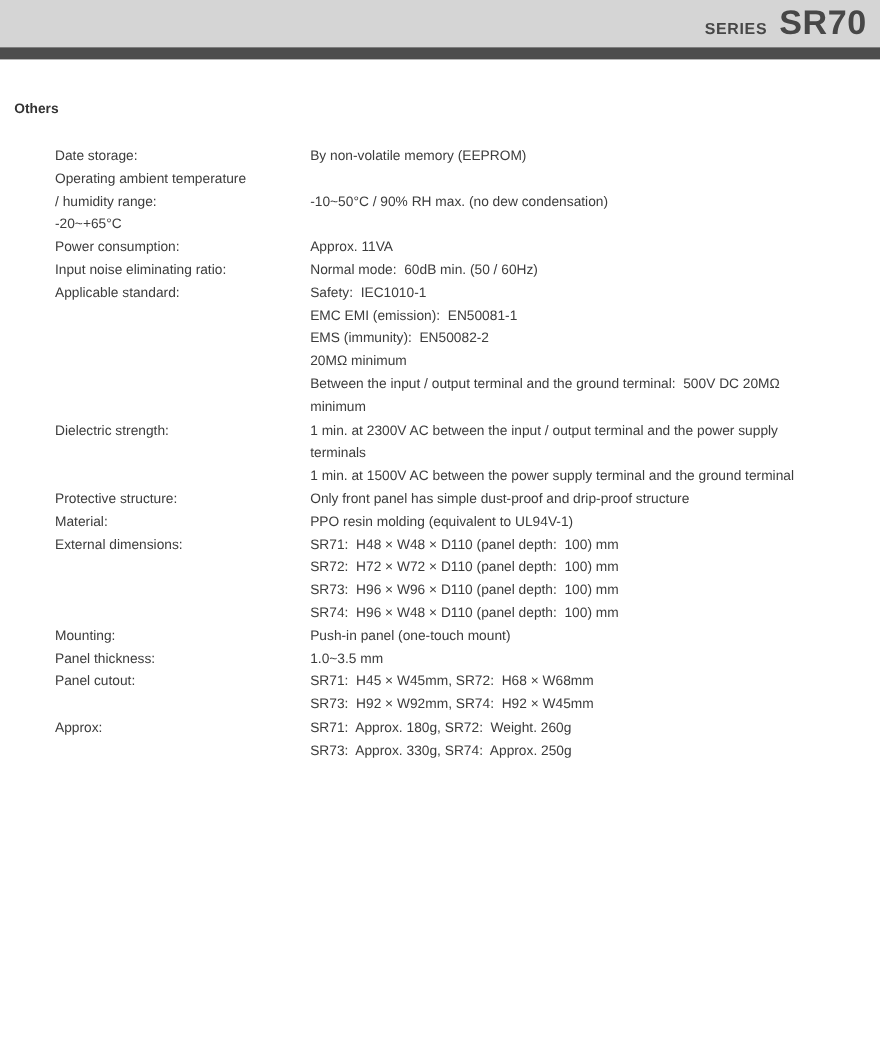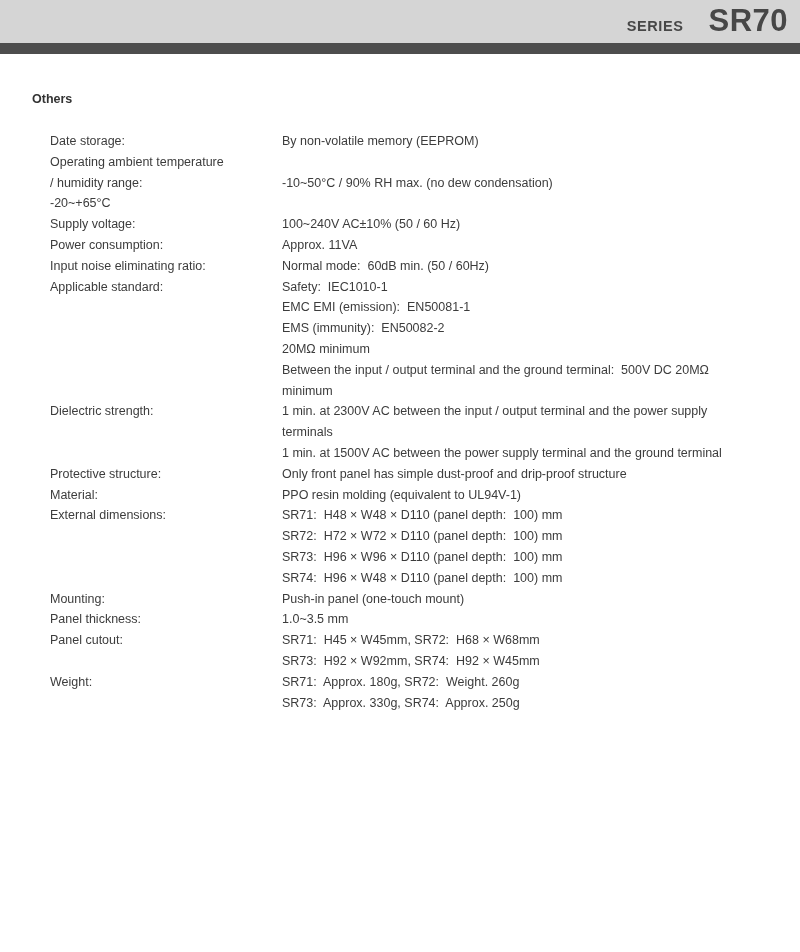--- a/index.html
+++ b/index.html
@@ -21,31 +21,31 @@
   .page { width: 800px; height: 952px; position: relative; background: var(--page-bg); }
 
   .header-band {
     height: 43px;
     background: var(--header-band);
     display: flex;
     justify-content: flex-end;
     align-items: flex-end;
     padding: 0 12px 4px 0;
   }
-  .series { display: flex; align-items: baseline; gap: 25px; color: var(--header-text); }
+  .series { display: flex; align-items: baseline; gap: 11px; color: var(--header-text); }
   .series-word { font-weight: bold; font-size: 14.5px; letter-spacing: 0.6px; }
   .series-code { font-weight: bold; font-size: 31px; letter-spacing: 0.5px; }
 
   .divider-bar { height: 11px; background: var(--divider-bar); }
 
   .section-title {
     font-size: 12.5px;
     font-weight: bold;
     color: #333333;
-    margin: 38px 0 0 32px;
+    margin: 38px 0 0 13px;
     line-height: 15px;
   }
 
   .spec {
     margin: 24px 0 0 50px;
     color: var(--body-text);
   }
   .spec-row {
     display: flex;
     font-size: 12.5px;
@@ -84,24 +84,20 @@
 
   <div class="spec-row">
     <div class="spec-label">/ humidity range:</div>
     <div class="spec-value">-10~50°C / 90% RH max. (no dew condensation)</div>
   </div>
 
   <div class="spec-row">
     <div class="spec-value">-20~+65°C</div>
   </div>
 
-  <div class="spec-row">
-    <div class="spec-label">Supply voltage:</div>
-    <div class="spec-value">100~240V AC±10% (50 / 60 Hz)</div>
-  </div>
 
   <div class="spec-row">
     <div class="spec-label">Power consumption:</div>
     <div class="spec-value">Approx. 11VA</div>
   </div>
 
   <div class="spec-row">
     <div class="spec-label">Input noise eliminating ratio:</div>
     <div class="spec-value">Normal mode:  60dB min. (50 / 60Hz)</div>
   </div>
@@ -197,21 +193,21 @@
     <div class="spec-label">Panel cutout:</div>
     <div class="spec-value">SR71:  H45 × W45mm, SR72:  H68 × W68mm</div>
   </div>
 
   <div class="spec-row">
     <div class="spec-label"></div>
     <div class="spec-value">SR73:  H92 × W92mm, SR74:  H92 × W45mm</div>
   </div>
 
   <div class="spec-row">
-    <div class="spec-label">Weight:</div>
+    <div class="spec-label">Approx:</div>
     <div class="spec-value">SR71:  Approx. 180g, SR72:  Weight. 260g</div>
   </div>
 
   <div class="spec-row">
     <div class="spec-label"></div>
     <div class="spec-value">SR73:  Approx. 330g, SR74:  Approx. 250g</div>
   </div>
 </div>
   </main>
 

